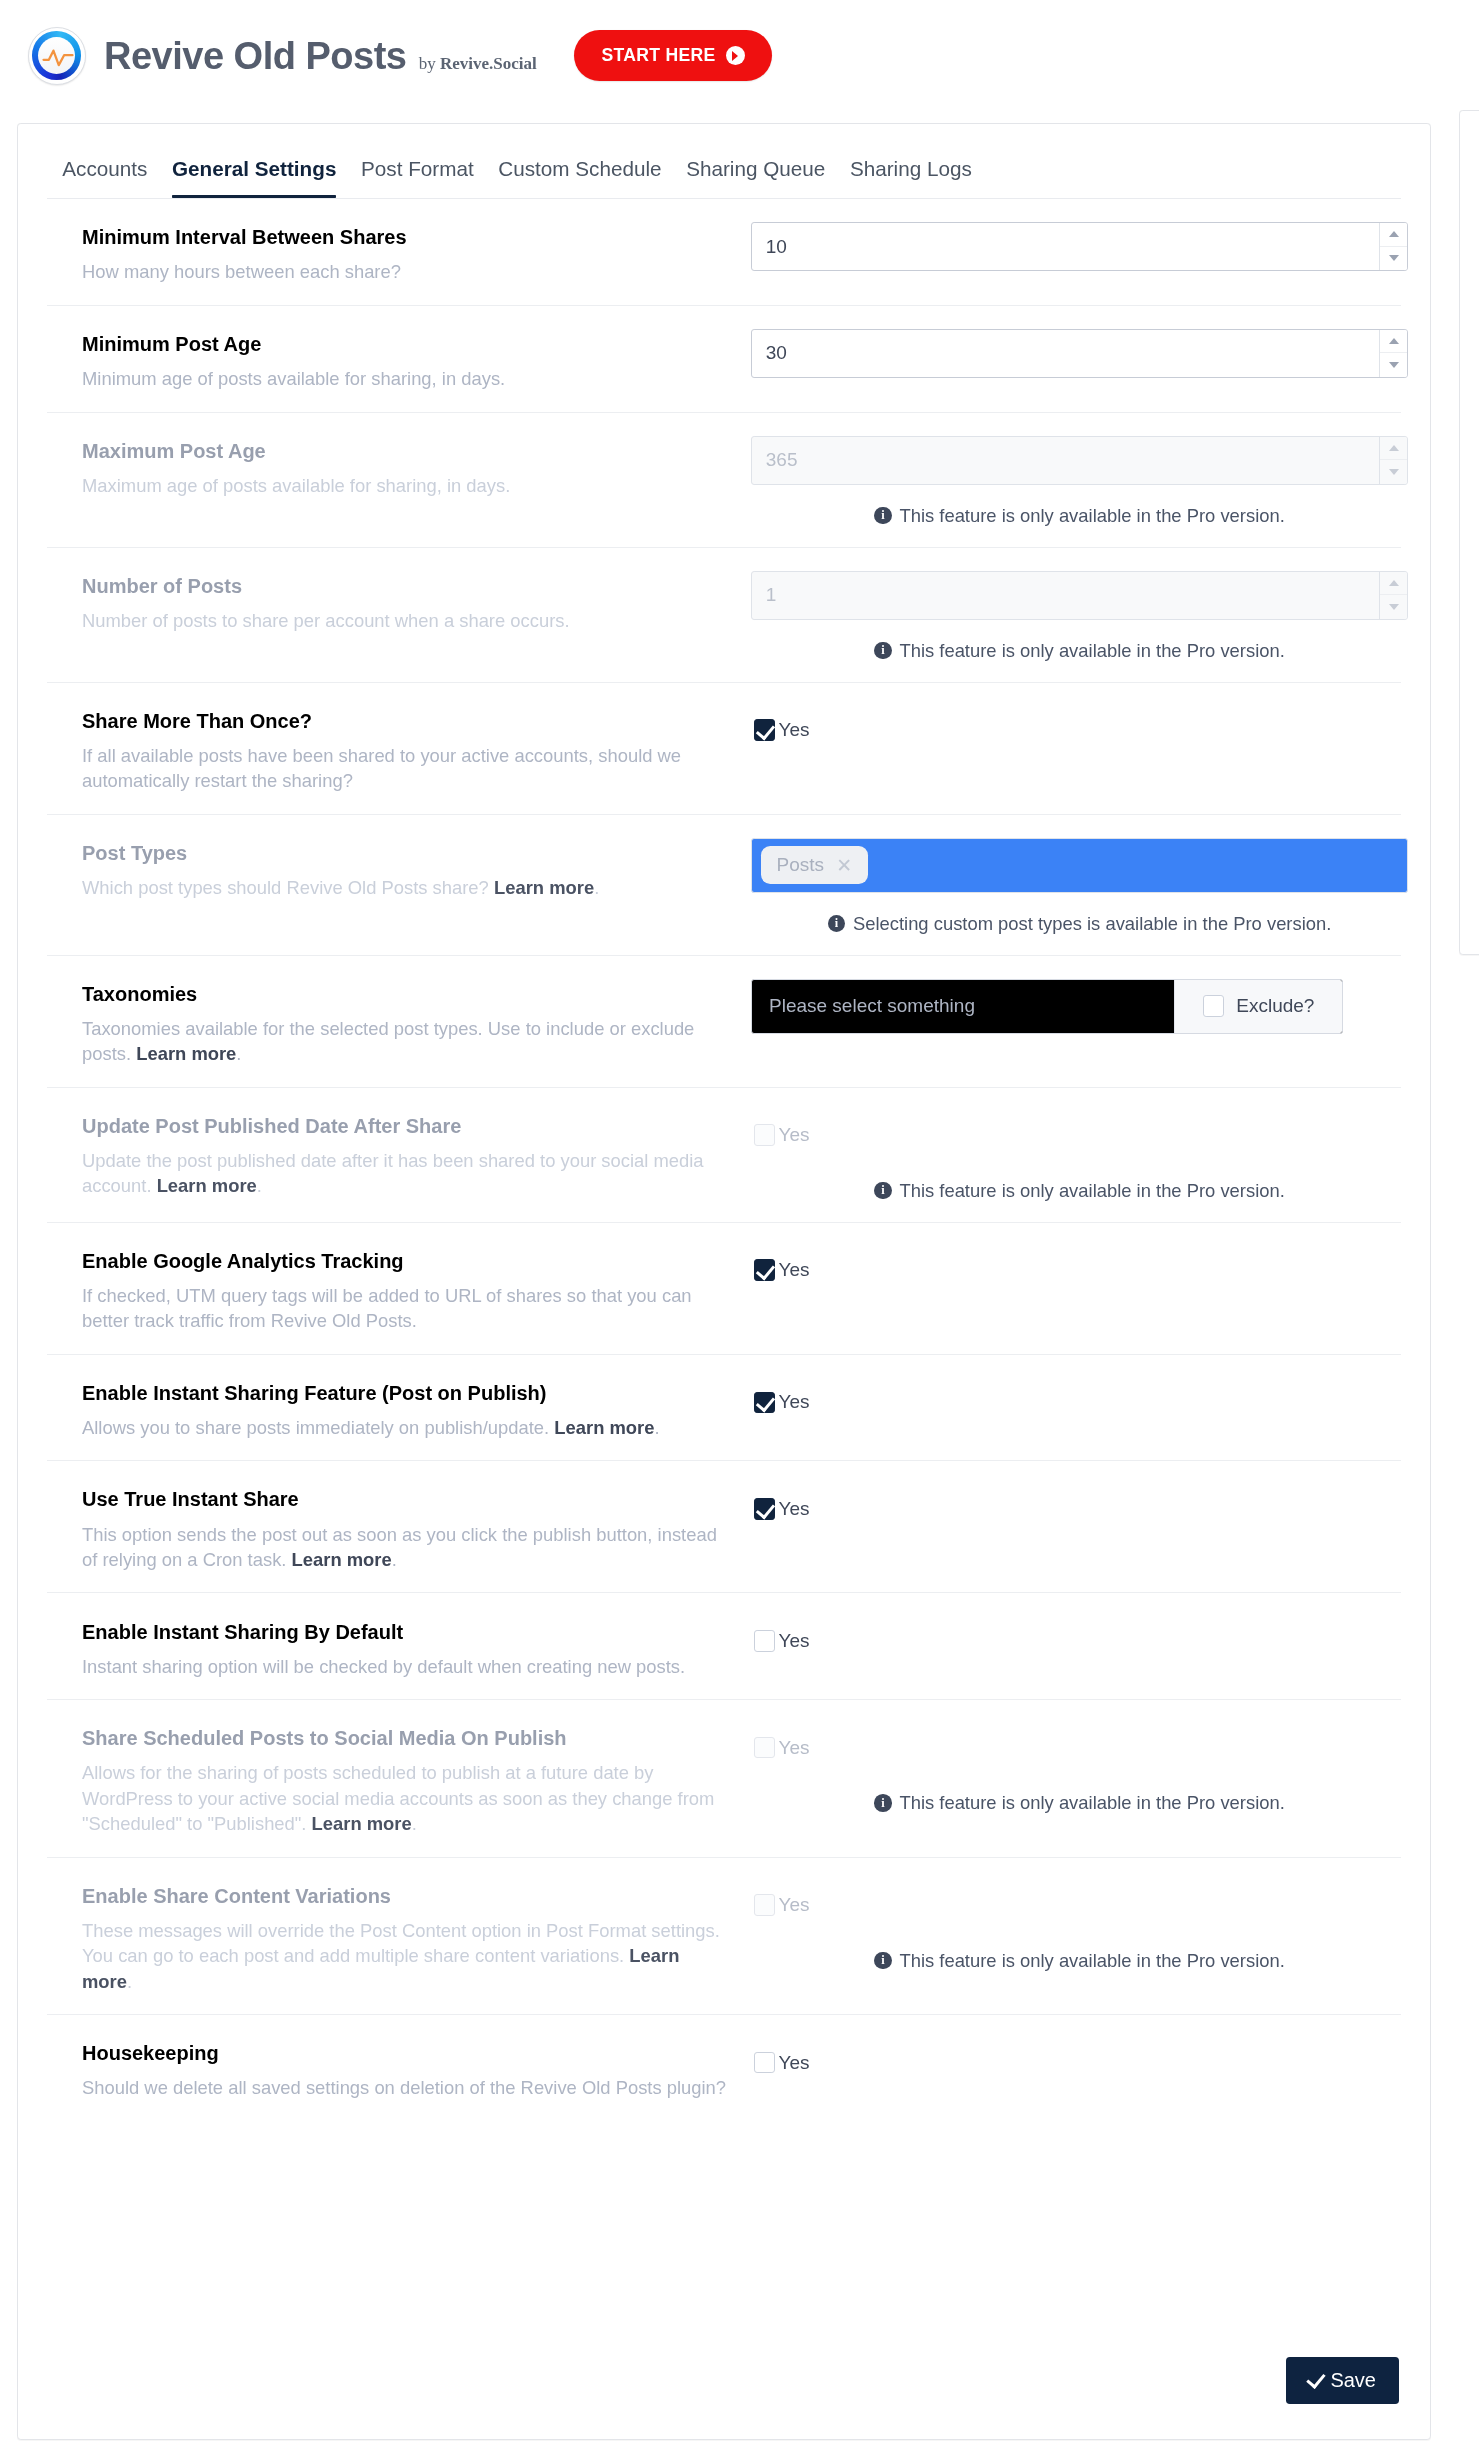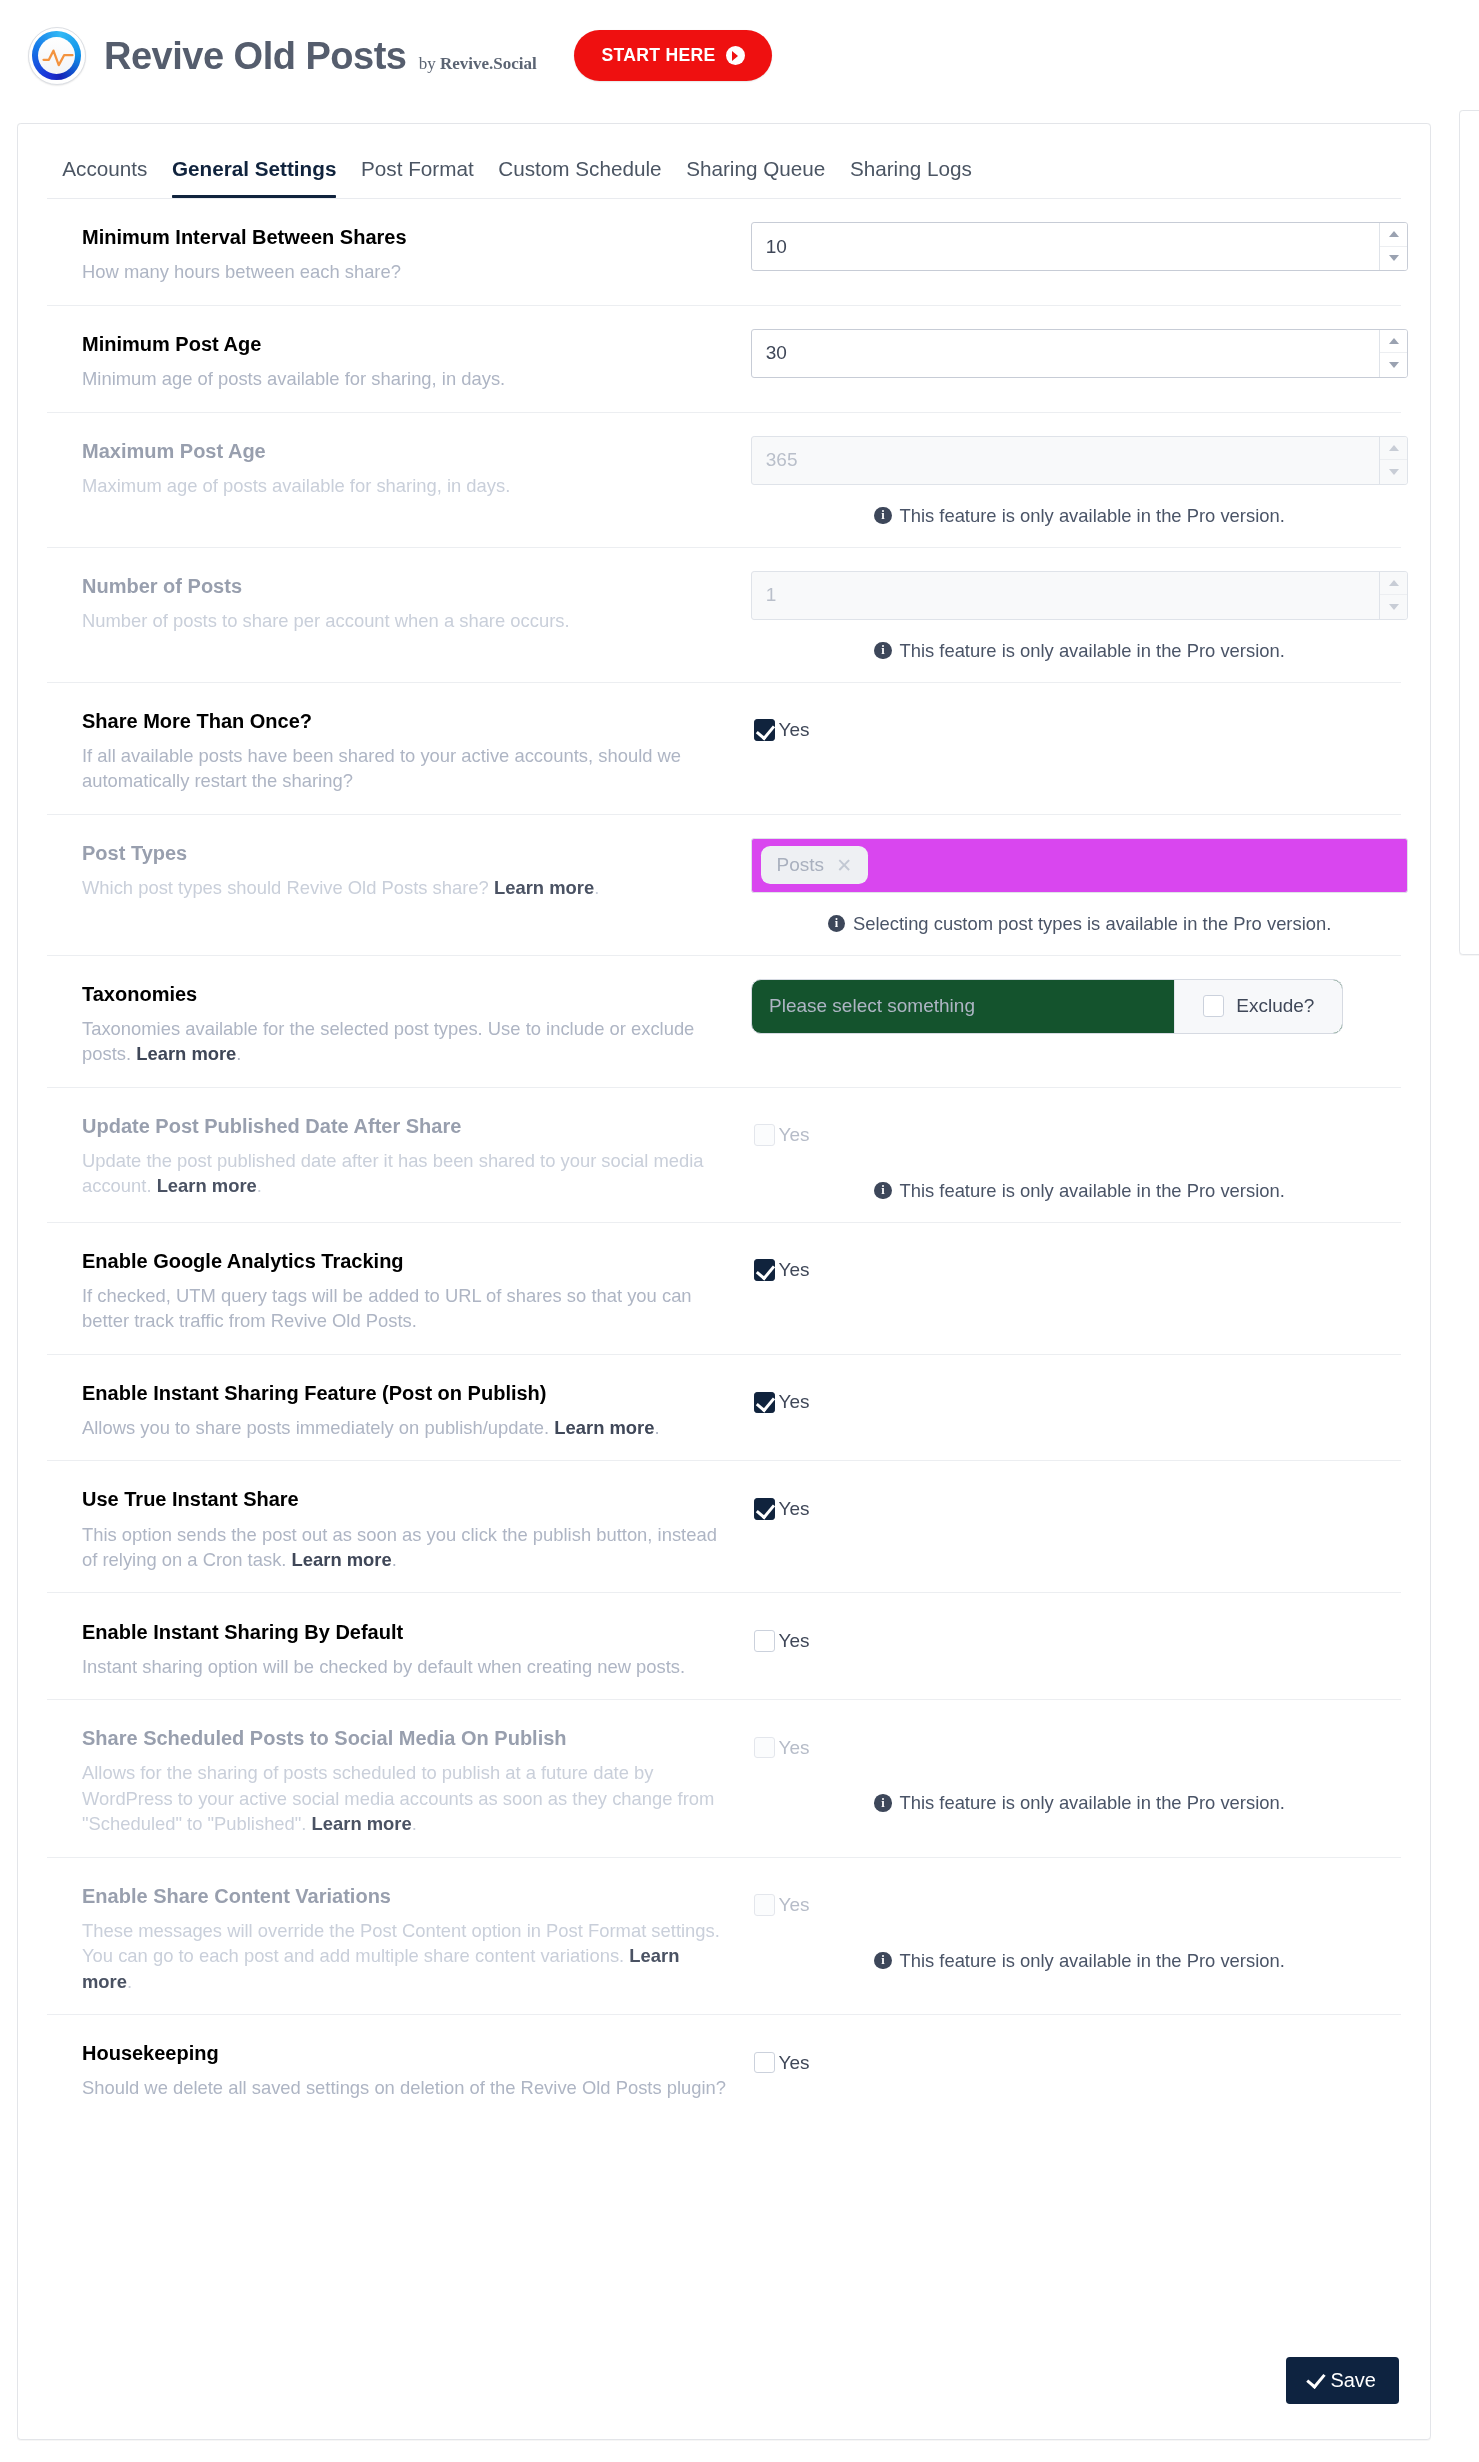--- a/index.html
+++ b/index.html
@@ -320,21 +320,21 @@
   .cbox.faded { border-color: #e3e6ec; background: #fbfcfd; }
   .yes-label { font-size: 19px; color: #3f4758; }
   .row.dim .yes-label { color: #b6bcc8; }
 
   
   .token-box {
     width: 657px;
     min-height: 55px;
     border: 0.8px solid #dfe3e9;
     border-radius: 3.1px;
-    background: #d946ef;
+    background: #3b82f6;
     display: flex;
     align-items: center;
     padding: 7.7px 9.2px;
     gap: 7.7px;
   }
   .token {
     background: #eef0f3;
     border-radius: 9.2px;
     padding: 7.7px 15.3px;
     font-size: 19px;
@@ -349,23 +349,23 @@
     cursor: pointer;
     line-height: 1;
   }
 
   
   .tax-wrap {
     width: 592px;
     height: 55px;
     display: flex;
     border: 0.8px solid #d6dae2;
-    border-radius: 10px;
+    border-radius: 3px;
     overflow: hidden;
-    background: #14532d;
+    background: #000000;
   }
   .tax-select {
     flex: 1 1 auto;
     display: flex;
     align-items: center;
     padding: 0 17px;
     font-size: 19px;
     color: #aeb5c4;
     cursor: pointer;
   }

